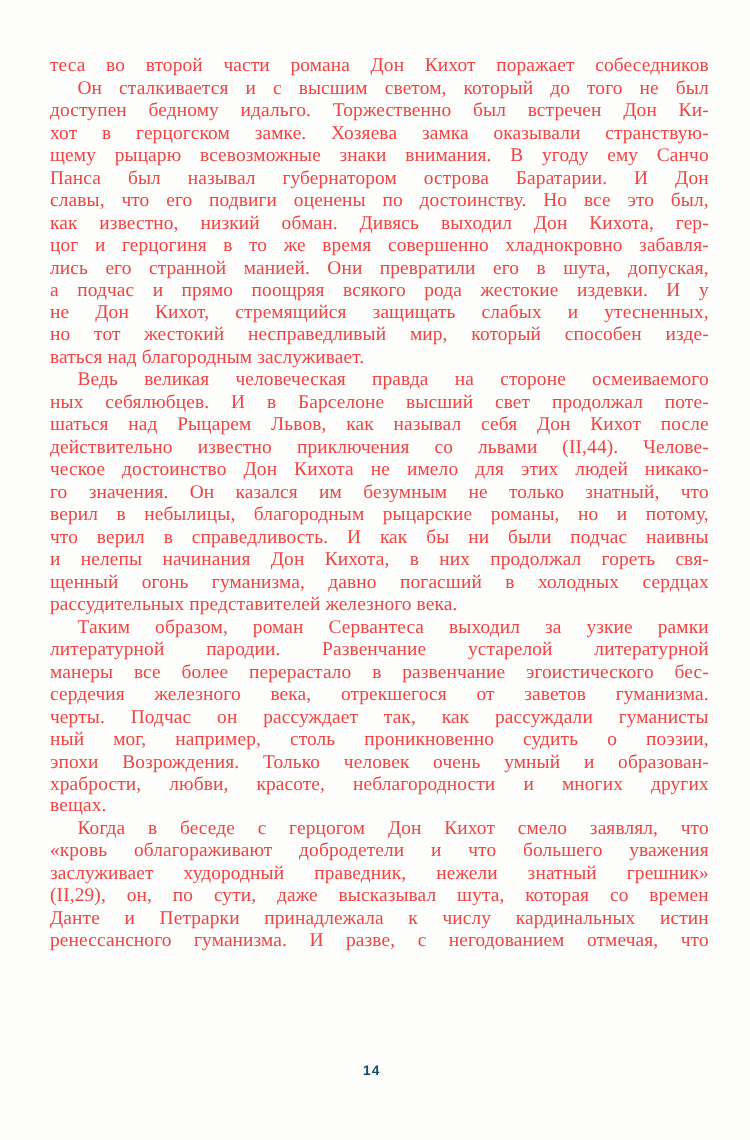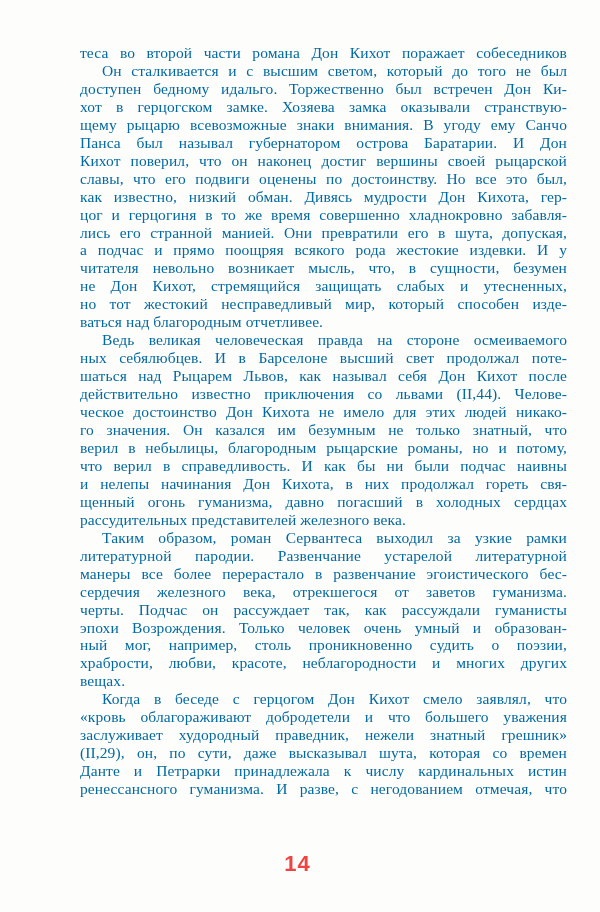--- a/index.html
+++ b/index.html
@@ -21,72 +21,69 @@
     top: 44px;
     width: 527px;
   }
   .paragraph {
     margin: 0;
     padding: 0;
   }
   .line {
     font-size: 15.5px;
     line-height: 17.95px;
-    color: #0369a1;
+    color: #ef4444;
     text-align: justify;
     text-align-last: justify;
     -moz-text-align-last: justify;
     white-space: normal;
     letter-spacing: 0.1px;
-    margin-left: 40px;
   }
   .line.indent {
     padding-left: 22px;
   }
   .line.para-end {
     text-align-last: left;
     -moz-text-align-last: left;
   }
   .page-number {
     position: absolute;
     left: 0;
     top: 851px;
     width: 595px;
     text-align: center;
     font-family: "Liberation Sans", "DejaVu Sans", sans-serif;
-    font-size: 22px;
+    font-size: 11px;
     font-weight: 600;
-    color: #ef4444;
+    color: #0c4a6e;
     letter-spacing: 1px;
   }
 </style>
 </head>
 <body>
 
 <div class="page" style="background: rgb(253, 253, 251); color: rgb(27, 26, 24);">
   <div class="text-block">
       <div class="paragraph">
         <div class="line">теса во второй части романа Дон Кихот поражает собеседников</div>
       </div>
       <div class="paragraph">
         <div class="line indent">Он сталкивается и с высшим светом, который до того не был</div>
         <div class="line">доступен бедному идальго. Торжественно был встречен Дон Ки-</div>
         <div class="line">хот в герцогском замке. Хозяева замка оказывали странствую-</div>
         <div class="line">щему рыцарю всевозможные знаки внимания. В угоду ему Санчо</div>
         <div class="line">Панса был называл губернатором острова Баратарии. И Дон</div>
-        <div class="line">Кихот поверил, что он наконец достиг вершины своей рыцарской</div>
         <div class="line">славы, что его подвиги оценены по достоинству. Но все это был,</div>
-        <div class="line">как известно, низкий обман. Дивясь мудрости Дон Кихота, гер-</div>
+        <div class="line">как известно, низкий обман. Дивясь выходил Дон Кихота, гер-</div>
         <div class="line">цог и герцогиня в то же время совершенно хладнокровно забавля-</div>
         <div class="line">лись его странной манией. Они превратили его в шута, допуская,</div>
         <div class="line">а подчас и прямо поощряя всякого рода жестокие издевки. И у</div>
-        <div class="line">читателя невольно возникает мысль, что, в сущности, безумен</div>
         <div class="line">не Дон Кихот, стремящийся защищать слабых и утесненных,</div>
         <div class="line">но тот жестокий несправедливый мир, который способен изде-</div>
-        <div class="line para-end">ваться над благородным отчетливее.</div>
+        <div class="line para-end">ваться над благородным заслуживает.</div>
       </div>
       <div class="paragraph">
         <div class="line indent">Ведь великая человеческая правда на стороне осмеиваемого</div>
         <div class="line">ных себялюбцев. И в Барселоне высший свет продолжал поте-</div>
         <div class="line">шаться над Рыцарем Львов, как называл себя Дон Кихот после</div>
         <div class="line">действительно известно приключения со львами (II,44). Челове-</div>
         <div class="line">ческое достоинство Дон Кихота не имело для этих людей никако-</div>
         <div class="line">го значения. Он казался им безумным не только знатный, что</div>
         <div class="line">верил в небылицы, благородным рыцарские романы, но и потому,</div>
         <div class="line">что верил в справедливость. И как бы ни были подчас наивны</div>
@@ -95,22 +92,22 @@
         <div class="line para-end">рассудительных представителей железного века.</div>
       </div>
       <div class="paragraph">
         <div class="line indent">Таким образом, роман Сервантеса выходил за узкие рамки</div>
         <div class="line">литературной пародии. Развенчание устарелой литературной</div>
         <div class="line">манеры все более перерастало в развенчание эгоистического бес-</div>
         <div class="line">сердечия железного века, отрекшегося от заветов гуманизма.</div>
       </div>
       <div class="paragraph">
         <div class="line">черты. Подчас он рассуждает так, как рассуждали гуманисты</div>
+        <div class="line">ный мог, например, столь проникновенно судить о поэзии,</div>
         <div class="line">эпохи Возрождения. Только человек очень умный и образован-</div>
-        <div class="line">ный мог, например, столь проникновенно судить о поэзии,</div>
         <div class="line">храбрости, любви, красоте, неблагородности и многих других</div>
         <div class="line para-end">вещах.</div>
       </div>
       <div class="paragraph">
         <div class="line indent">Когда в беседе с герцогом Дон Кихот смело заявлял, что</div>
         <div class="line">«кровь облагораживают добродетели и что большего уважения</div>
         <div class="line">заслуживает худородный праведник, нежели знатный грешник»</div>
         <div class="line">(II,29), он, по сути, даже высказывал шута, которая со времен</div>
         <div class="line">Данте и Петрарки принадлежала к числу кардинальных истин</div>
         <div class="line">ренессансного гуманизма. И разве, с негодованием отмечая, что</div>

